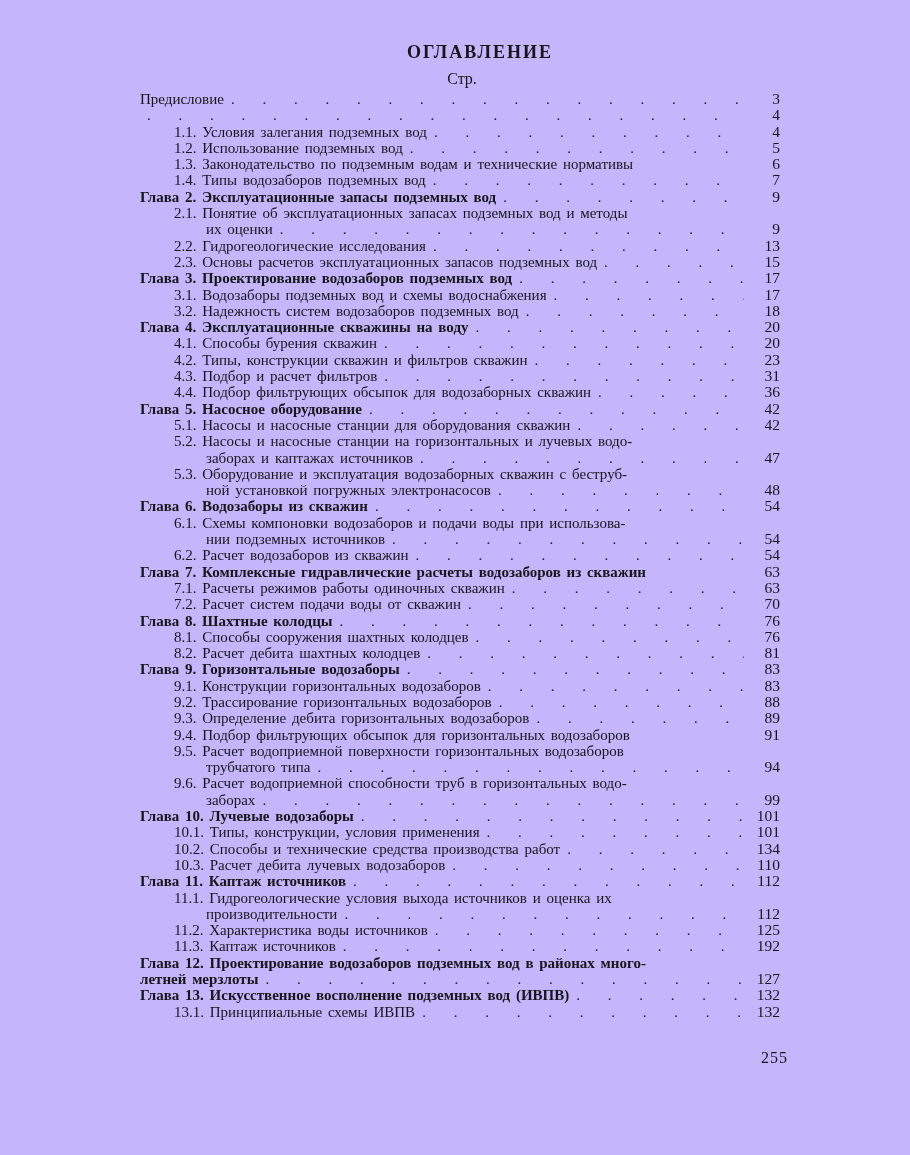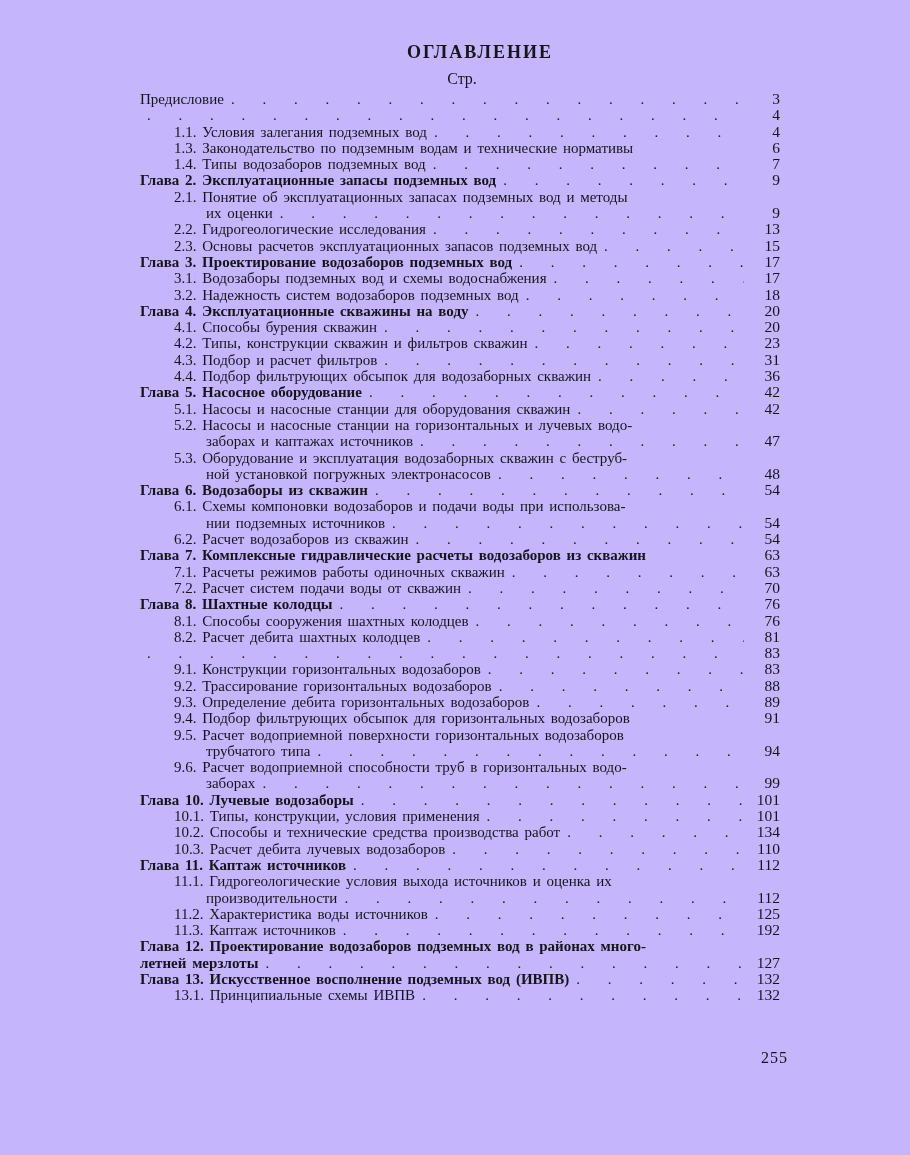--- a/index.html
+++ b/index.html
@@ -101,20 +101,27 @@
         </div>
         <div class="entry section">
           <div class="line first">
             <span class="t">1.1. Условия залегания подземных вод</span>
             <span class="leader dotted"></span>
             <span class="pg">4</span>
           </div>
         </div>
         <div class="entry section">
           <div class="line first">
+            <span class="t">1.2. Использование подземных вод</span>
+            <span class="leader dotted"></span>
+            <span class="pg">5</span>
+          </div>
+        </div>
+        <div class="entry section">
+          <div class="line first">
             <span class="t">1.3. Законодательство по подземным водам и технические нормативы</span>
             <span class="leader"></span>
             <span class="pg">6</span>
           </div>
         </div>
         <div class="entry section">
           <div class="line first">
             <span class="t">1.4. Типы водозаборов подземных вод</span>
             <span class="leader dotted"></span>
             <span class="pg">7</span>
@@ -310,20 +317,21 @@
         </div>
         <div class="entry section">
           <div class="line first">
             <span class="t">8.2. Расчет дебита шахтных колодцев</span>
             <span class="leader dotted"></span>
             <span class="pg">81</span>
           </div>
         </div>
         <div class="entry chapter">
           <div class="line first">
+            <span class="t">Глава 9. Горизонтальные водозаборы</span>
             <span class="leader dotted"></span>
             <span class="pg">83</span>
           </div>
         </div>
         <div class="entry section">
           <div class="line first">
             <span class="t">9.1. Конструкции горизонтальных водозаборов</span>
             <span class="leader dotted"></span>
             <span class="pg">83</span>
           </div>

